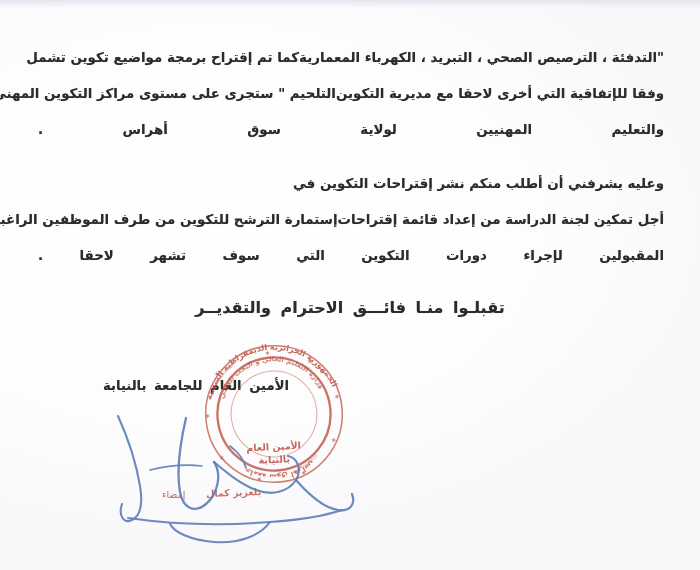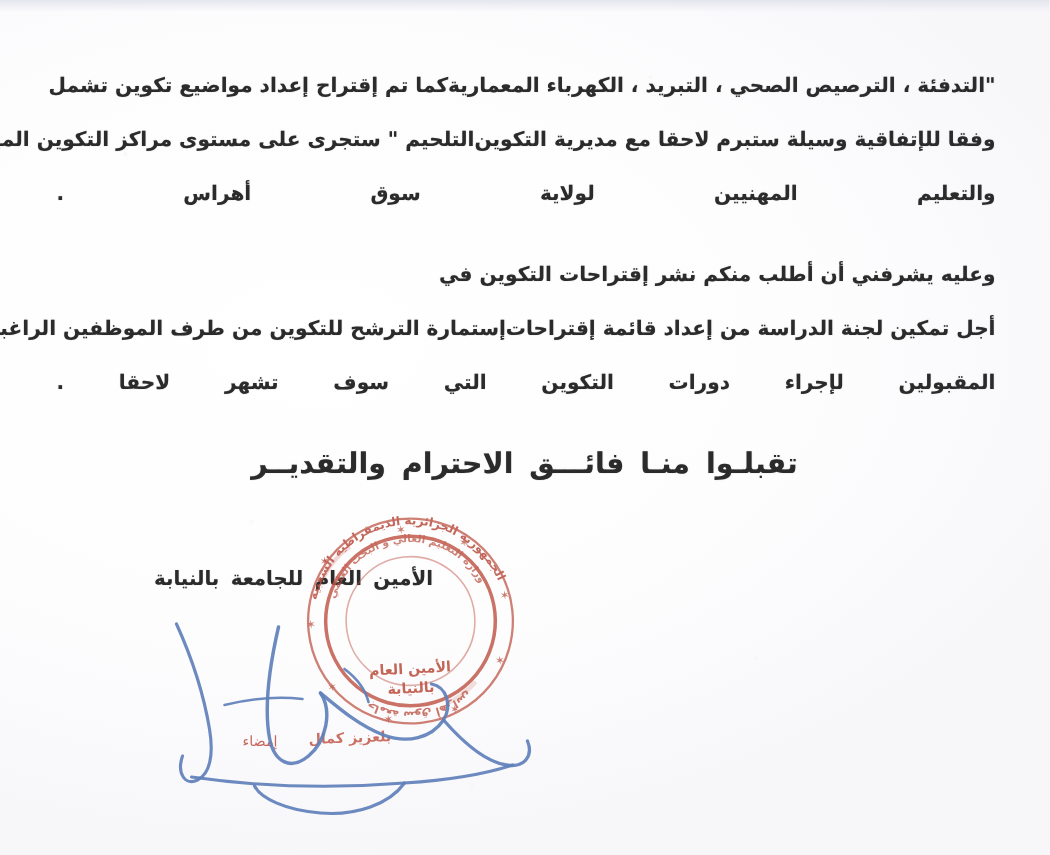--- a/index.html
+++ b/index.html
@@ -83,21 +83,21 @@
   
   .closing {
     position: absolute;
     top: 298px;
     right: 0;
     left: 0;
     text-align: center;
     direction: rtl;
     color: #2b2b2b;
     font-weight: 700;
-    font-size: 19px;
+    font-size: 16px;
     letter-spacing: 1.1px;
     word-spacing: 4px;
     text-shadow: 0 0 .7px rgba(70,70,70,.45);
   }
   .closing .stretch { letter-spacing: 2.4px; }
 
   
   .sign-block {
     position: absolute;
     top: 375px;
@@ -197,24 +197,24 @@
 <div class="page-scan">
 
   <div class="scan-edge-top"></div>
   <div class="scan-noise"></div>
 
   <div class="letter-body">
 
     <div class="para para-1">
       <span class="ln just">
         <span>"التدفئة ، الترصيص الصحي ، التبريد ، الكهرباء المعمارية</span>
-        <span>كما تم إقتراح إعداد مواضيع تكوين تشمل</span>
+        <span>كما تم إقتراح برمجة مواضيع تكوين تشمل</span>
       </span>
       <span class="ln just">
-        <span>وفقا للإتفاقية وسيلة ستبرم لاحقا مع مديرية التكوين</span>
+        <span>وفقا للإتفاقية التي أخرى لاحقا مع مديرية التكوين</span>
         <span>التلحيم " ستجرى على مستوى مراكز التكوين المهني</span>
       </span>
       <span class="ln last">والتعليم المهنيين لولاية سوق أهراس .</span>
     </div>
 
     <div class="para para-2">
       <span class="ln just">
         <span>وعليه  يشرفني أن أطلب منكم نشر إقتراحات التكوين في</span>
       </span>
       <span class="ln just">

